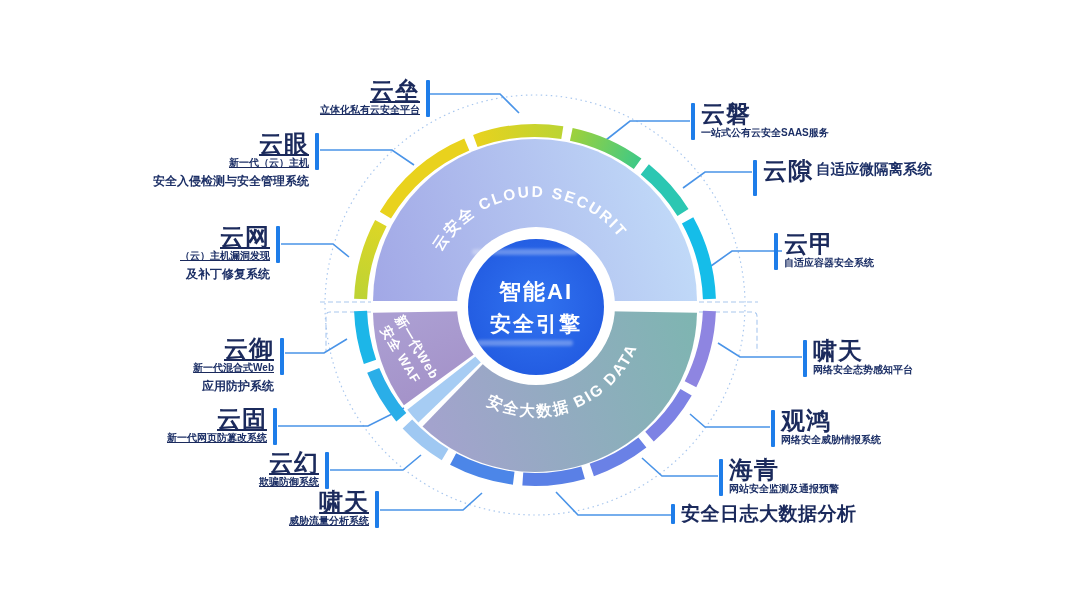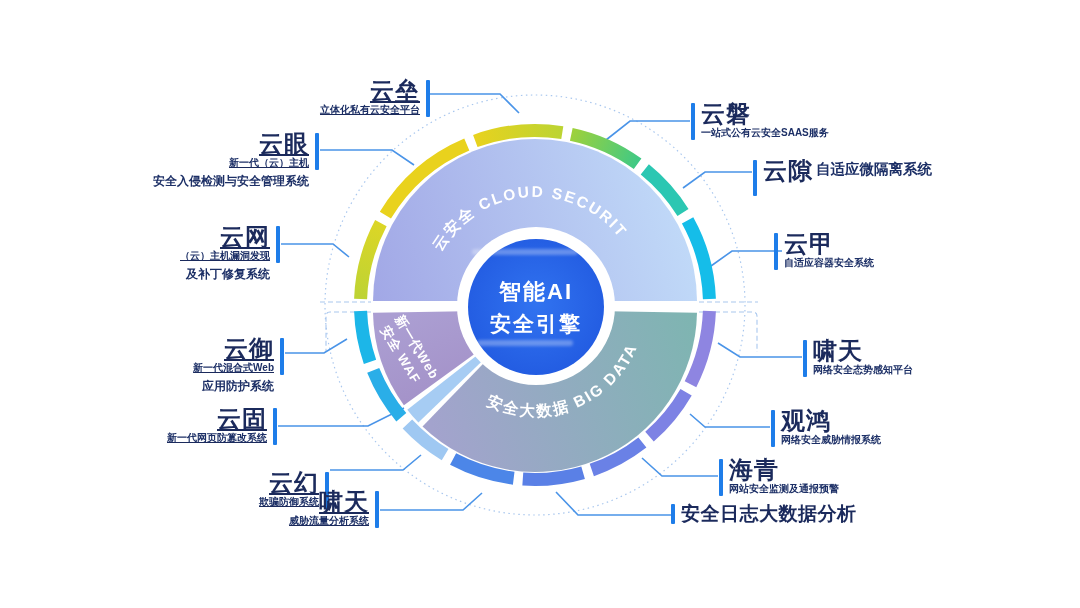--- a/index.html
+++ b/index.html
@@ -179,21 +179,21 @@
   <div class="lbl left" style="top:408px;right:803px;margin-left:48px;">
     <div class="row">
       <div class="txt">
         <div class="t">云固</div>
         <div class="d">新一代网页防篡改系统</div>
       </div>
       <div class="bar"></div>
     </div>
   </div>
 
-  <div class="lbl left" style="top:472px;right:751px;">
+  <div class="lbl left" style="top:452px;right:751px;">
     <div class="row">
       <div class="txt">
         <div class="t">云幻</div>
         <div class="d">欺骗防御系统</div>
       </div>
       <div class="bar"></div>
     </div>
   </div>
 
   <div class="lbl left" style="top:491px;right:701px;">

